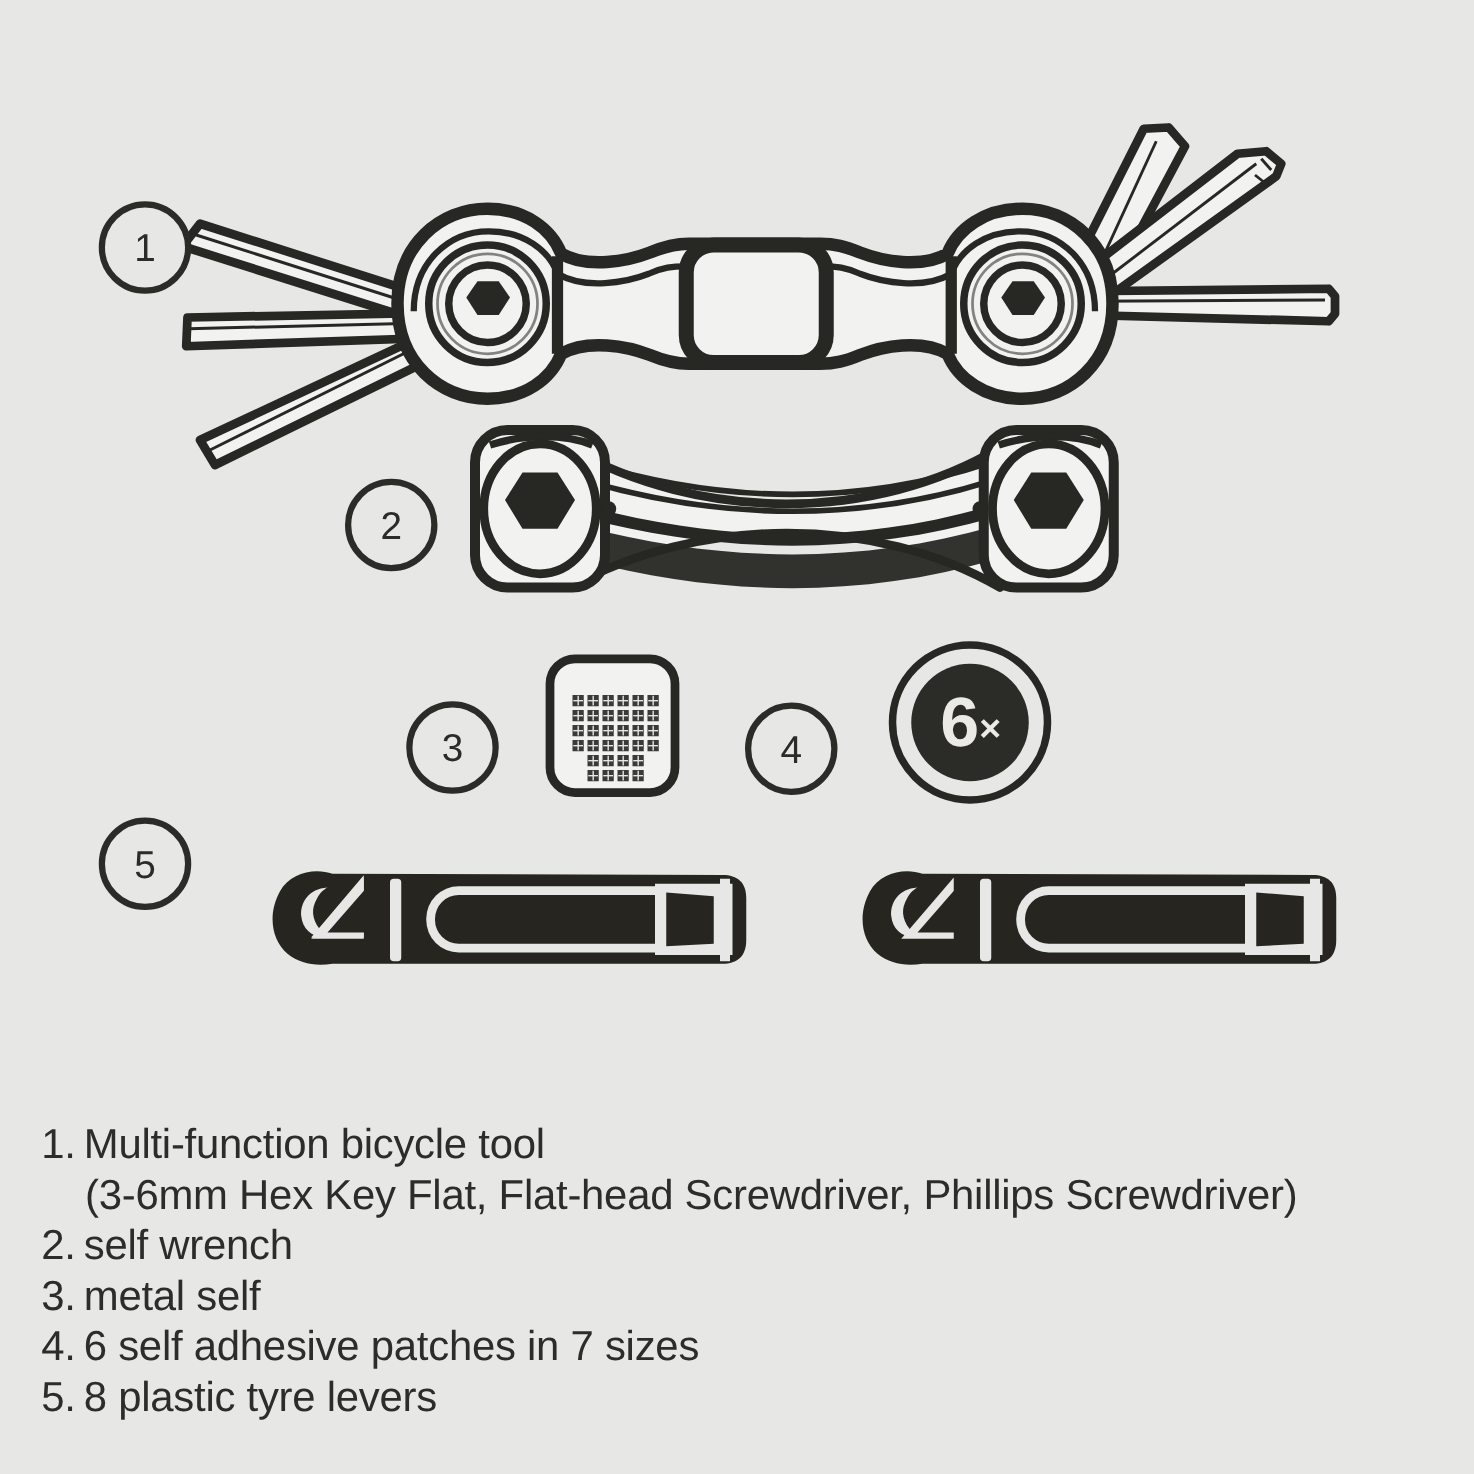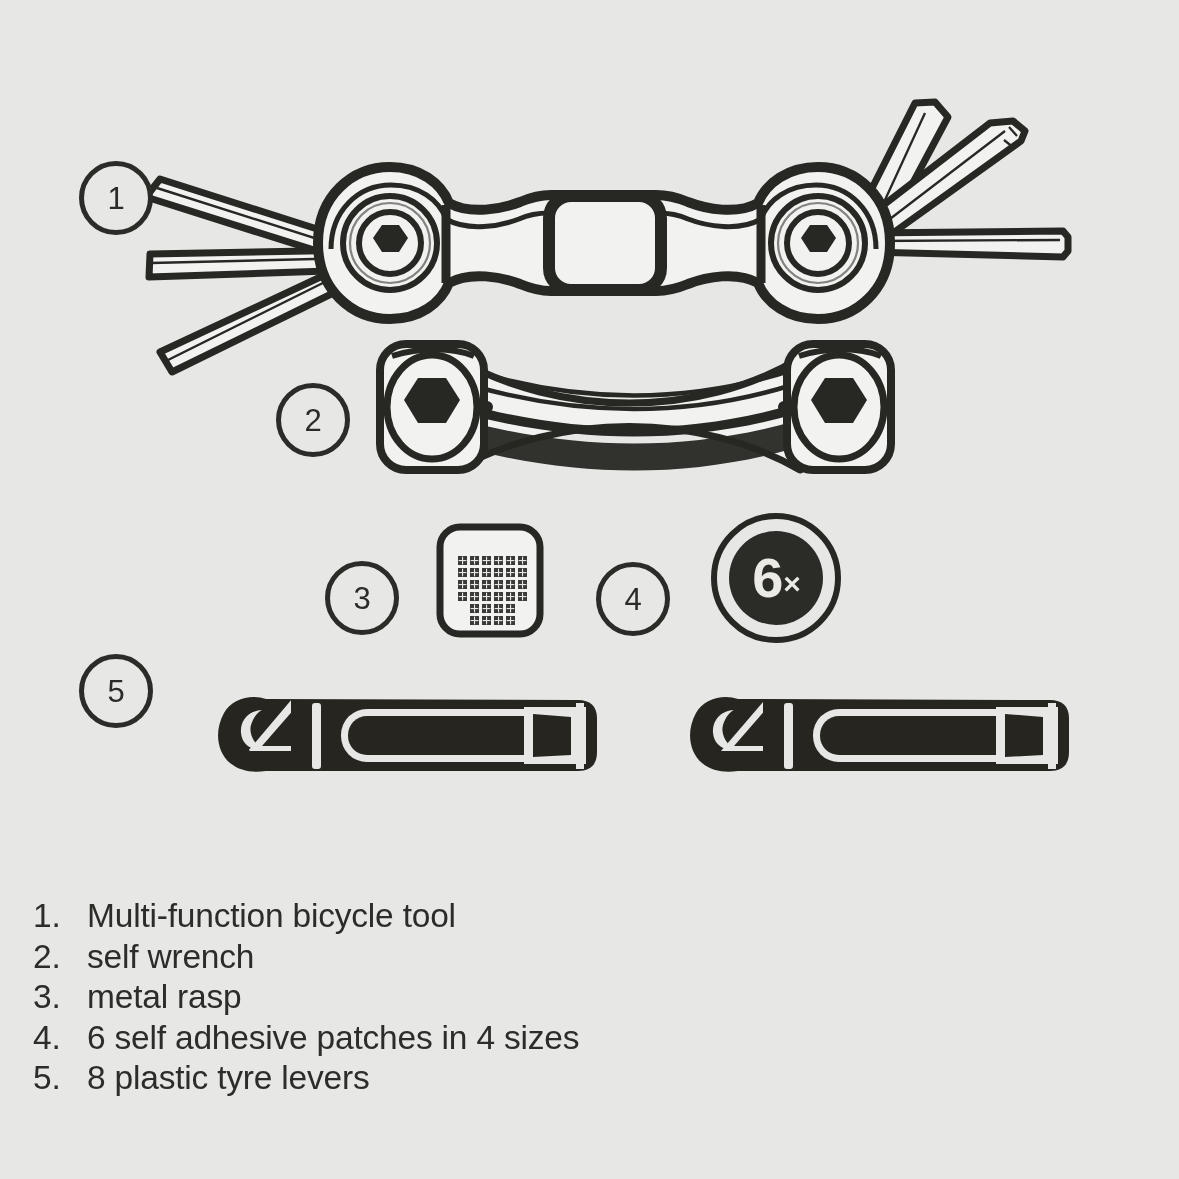--- a/index.html
+++ b/index.html
@@ -24,21 +24,21 @@
     font-size:33.5px;
     line-height:40.5px;
     letter-spacing:-0.2px;
     white-space:nowrap;
   }
   .legend-num{
     width:34px;
     flex:0 0 34px;
     text-align:left;
   }
-  .legend-body{flex:1 1 auto;margin-left:20px;}
+  .legend-body{flex:1 1 auto;}
   .legend-sub{display:block;padding-left:1px;}
 </style>
 </head>
 <body>
 
 <div id="stage">
 
   <svg id="art" viewBox="0 0 1179 1179" xmlns="http://www.w3.org/2000/svg">
     <defs>
 
@@ -295,36 +295,37 @@
     <span style="font-size:56px;font-weight:bold;color:#eceae4;line-height:1;letter-spacing:-1px;">6</span>
     <span style="font-size:30px;font-weight:bold;color:#eceae4;line-height:1;position:relative;top:6px;left:1px;">×</span>
   </div>
 
   <div class="legend">
 
     <div class="legend-row">
       <span class="legend-num">1.</span>
       <span class="legend-body">
         <span>Multi-function bicycle tool</span>
+        <span class="legend-sub">(3-6mm Hex Key Flat, Flat-head Screwdriver, Phillips Screwdriver)</span>
       </span>
     </div>
 
     <div class="legend-row">
       <span class="legend-num">2.</span>
       <span class="legend-body">self wrench</span>
     </div>
 
     <div class="legend-row">
       <span class="legend-num">3.</span>
-      <span class="legend-body">metal rasp</span>
+      <span class="legend-body">metal self</span>
     </div>
 
     <div class="legend-row">
       <span class="legend-num">4.</span>
-      <span class="legend-body">6 self adhesive patches in 4 sizes</span>
+      <span class="legend-body">6 self adhesive patches in 7 sizes</span>
     </div>
 
     <div class="legend-row">
       <span class="legend-num">5.</span>
       <span class="legend-body">8 plastic tyre levers</span>
     </div>
 
   </div>
 
 </div>

